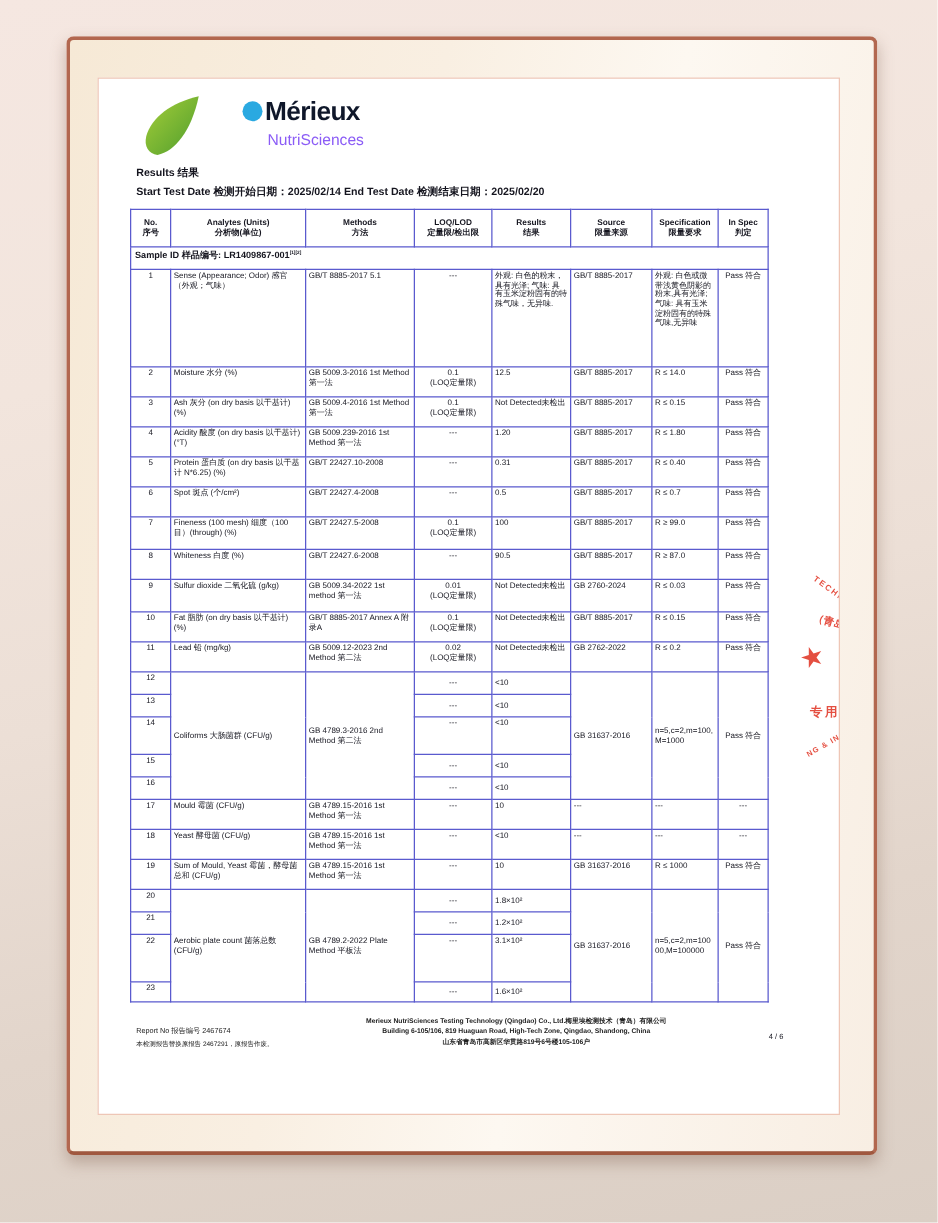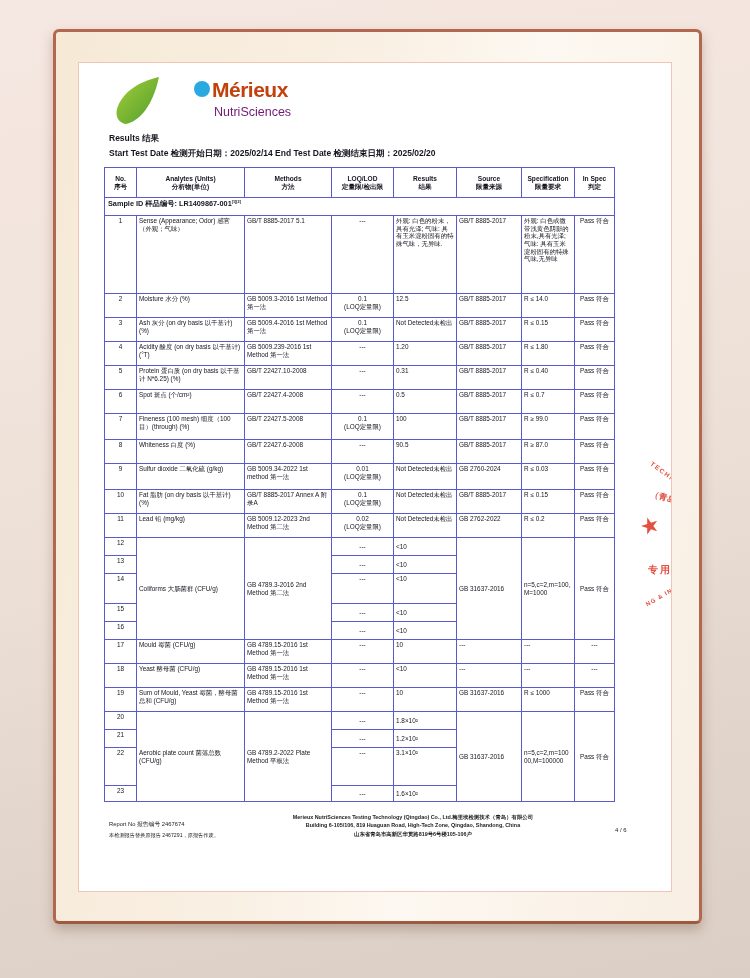--- a/index.html
+++ b/index.html
@@ -16,22 +16,22 @@
     box-shadow:0 6px 12px rgba(120,85,70,.35);
   }
   .page {
     position:absolute; left:22px; top:30px; width:594px; height:830px;
     background:#ffffff; border:1px solid #eec6b6; overflow:hidden;
   }
   
   .logo { position:absolute; left:36px; top:9px; width:240px; height:58px; }
   .leaf { position:absolute; left:0; top:4px; }
   .dot  { position:absolute; left:79px; top:9px; width:16px; height:16px; border-radius:50%; background:#2aa9e1; }
-  .brand { position:absolute; left:97px; top:6px; font-size:21px; font-weight:bold; color:#c2410c; letter-spacing:-.5px; }
-  .brand-sub { position:absolute; left:99px; top:33px; font-size:12.5px; color:#701a75; }
+  .brand { position:absolute; left:97px; top:6px; font-size:21px; font-weight:bold; color:#0f172a; letter-spacing:-.5px; }
+  .brand-sub { position:absolute; left:99px; top:33px; font-size:12.5px; color:#8b5cf6; }
   
   .results-heading { position:absolute; left:30px; top:70px; font-size:8.5px; font-weight:bold; }
   .date-line { position:absolute; left:30px; top:85px; font-size:8.5px; font-weight:bold; }
   
   .tablewrap { position:absolute; left:25px; top:104px; width:512px; }
   table { border-collapse:collapse; table-layout:fixed; width:510px; font-size:6.4px; line-height:1.2; color:#15151f; }
   th,td { border:1px solid #5a5ace; padding:1px 2px; vertical-align:top; text-align:left;
           overflow-wrap:anywhere; word-wrap:break-word; white-space:pre-line; }
   th { font-weight:bold; text-align:center; vertical-align:middle; height:30px; font-size:6.6px; padding:2px 1px; }
   td.c { text-align:center; }

